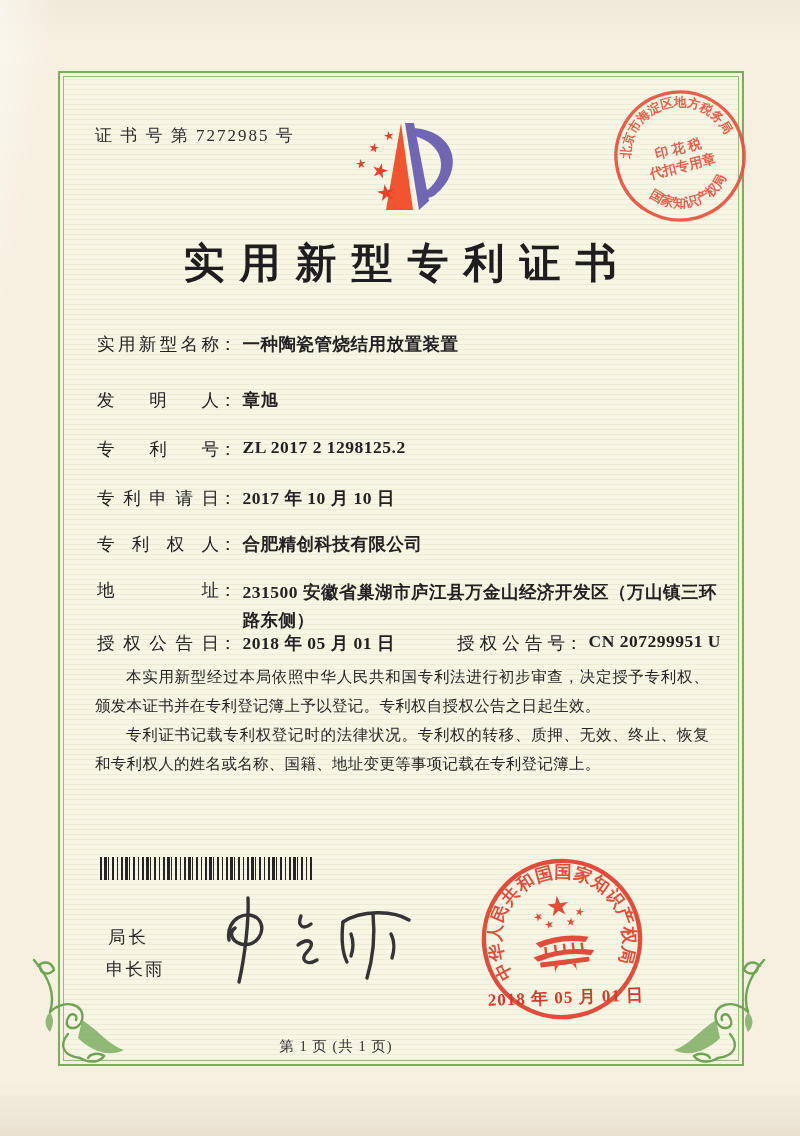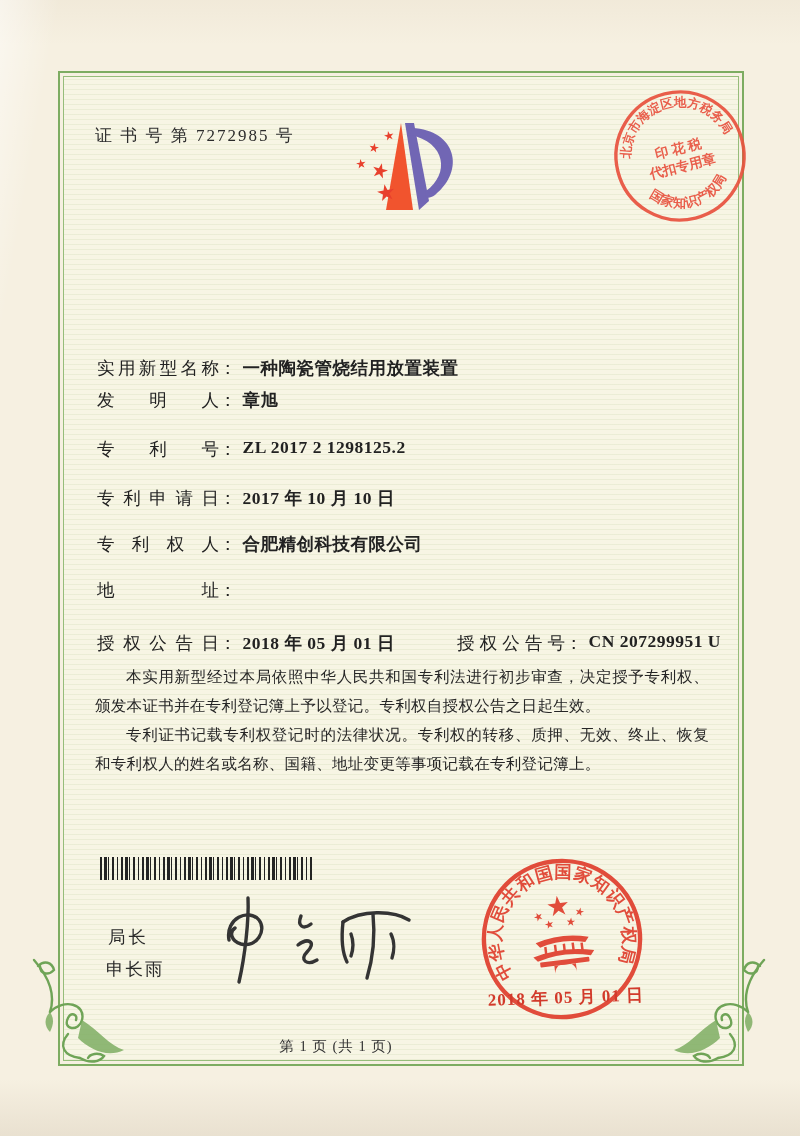--- a/index.html
+++ b/index.html
@@ -131,22 +131,23 @@
     <path d="M74,8 C118,10 128,50 97,75 C90,80 85,78 88,71 C112,54 108,22 72,15 Z" fill="#7166b4"></path>
     <g fill="#e8402d">
       <use href="#star" transform="translate(51,16) scale(5) rotate(-12)"></use>
       <use href="#star" transform="translate(36,28) scale(5) rotate(10)"></use>
       <use href="#star" transform="translate(23,44) scale(5) rotate(-8)"></use>
       <use href="#star" transform="translate(42,51) scale(8) rotate(14)"></use>
       <use href="#star" transform="translate(48,73) scale(9) rotate(-10)"></use>
     </g>
   </svg>
 
-
-  <div class="frow" style="left:97px;top:356px;">
+  <div class="title">实用新型专利证书</div>
+
+  <div class="frow" style="left:97px;top:332px;">
     <span class="flabel">实用新型名称</span>
       <span class="fcolon">：</span>
     <span class="fvalue">一种陶瓷管烧结用放置装置</span>
   </div>
   <div class="frow" style="left:97px;top:388px;">
     <span class="flabel">发明人</span>
       <span class="fcolon">：</span>
     <span class="fvalue">章旭</span>
   </div>
   <div class="frow" style="left:97px;top:437px;">
@@ -160,20 +161,21 @@
     <span class="fvalue">2017 年 10 月 10 日</span>
   </div>
   <div class="frow" style="left:97px;top:532px;">
     <span class="flabel">专利权人</span>
       <span class="fcolon">：</span>
     <span class="fvalue">合肥精创科技有限公司</span>
   </div>
   <div class="frow" style="left:97px;top:578px;">
     <span class="flabel">地址</span>
       <span class="fcolon">：</span>
+    <span class="fvalue fvalue-addr">231500 安徽省巢湖市庐江县万金山经济开发区（万山镇三环路东侧）</span>
   </div>
   <div class="frow" style="left:97px;top:631px;">
     <span class="grant-left">
       <span class="flabel">授权公告日</span>
         <span class="fcolon">：</span>
       <span class="fvalue">2018 年 05 月 01 日</span>
     </span>
     <span class="flabel" style="width:108px">授权公告号</span>
       <span class="fcolon">：</span>
     <span class="fvalue">CN 207299951 U</span>

